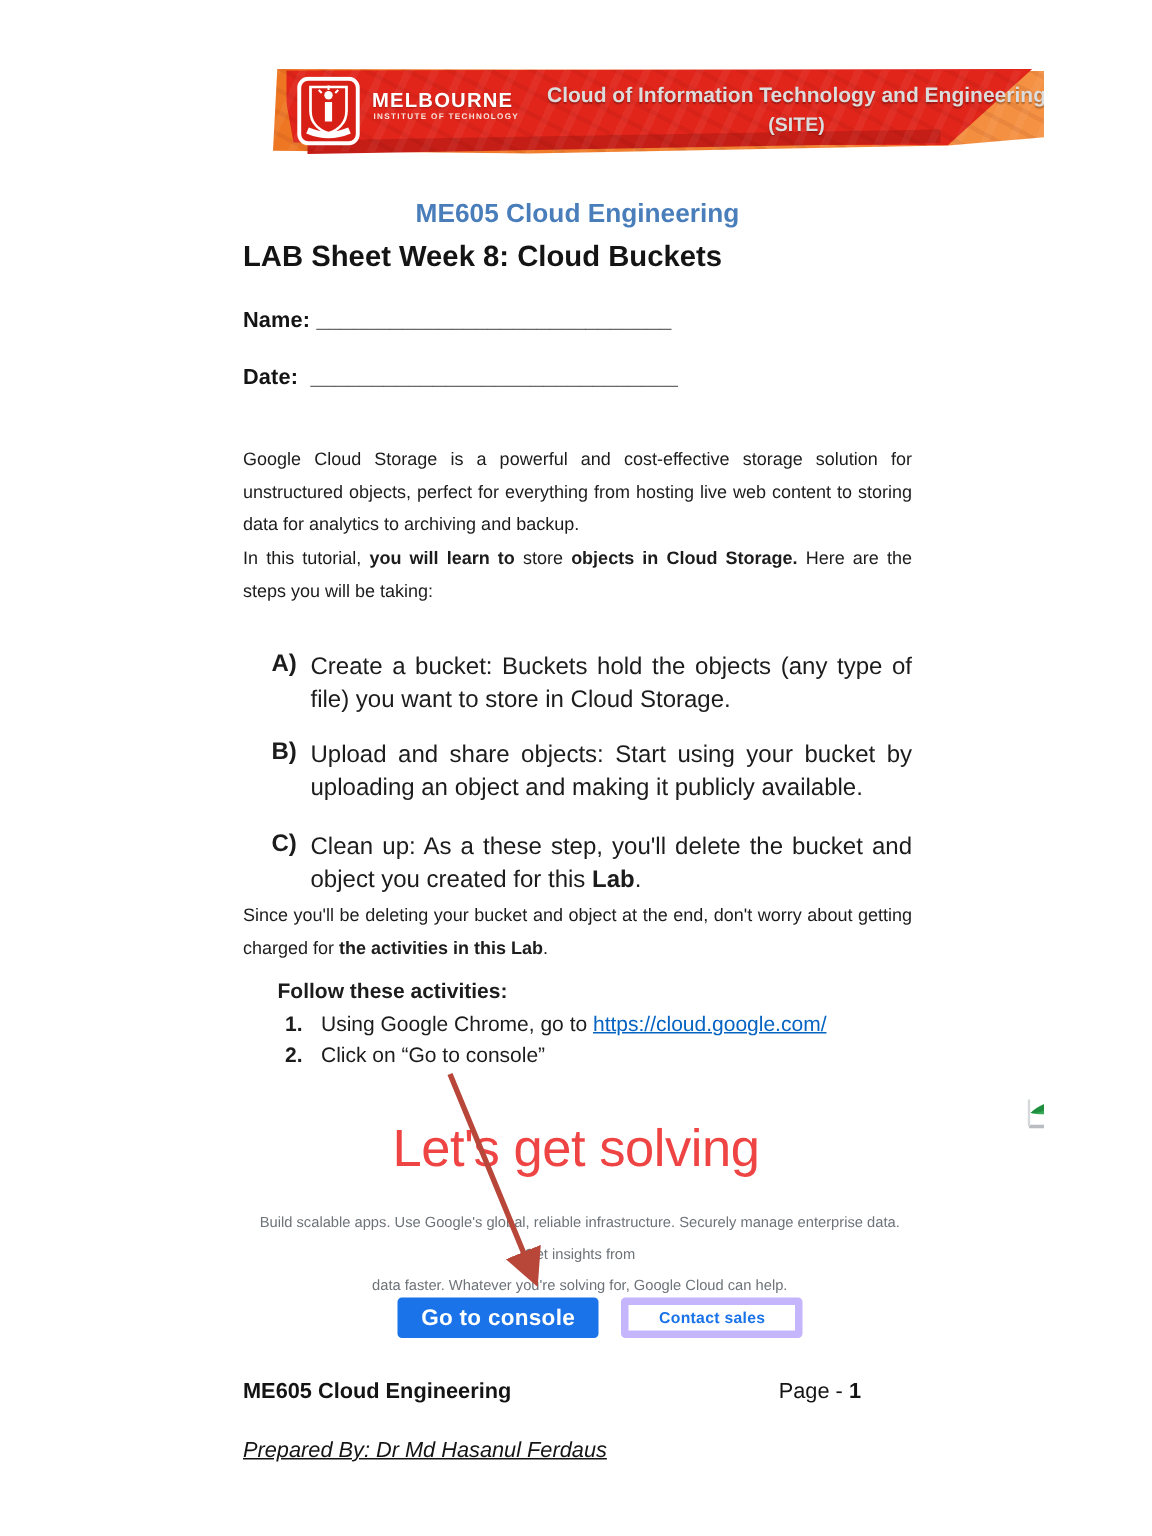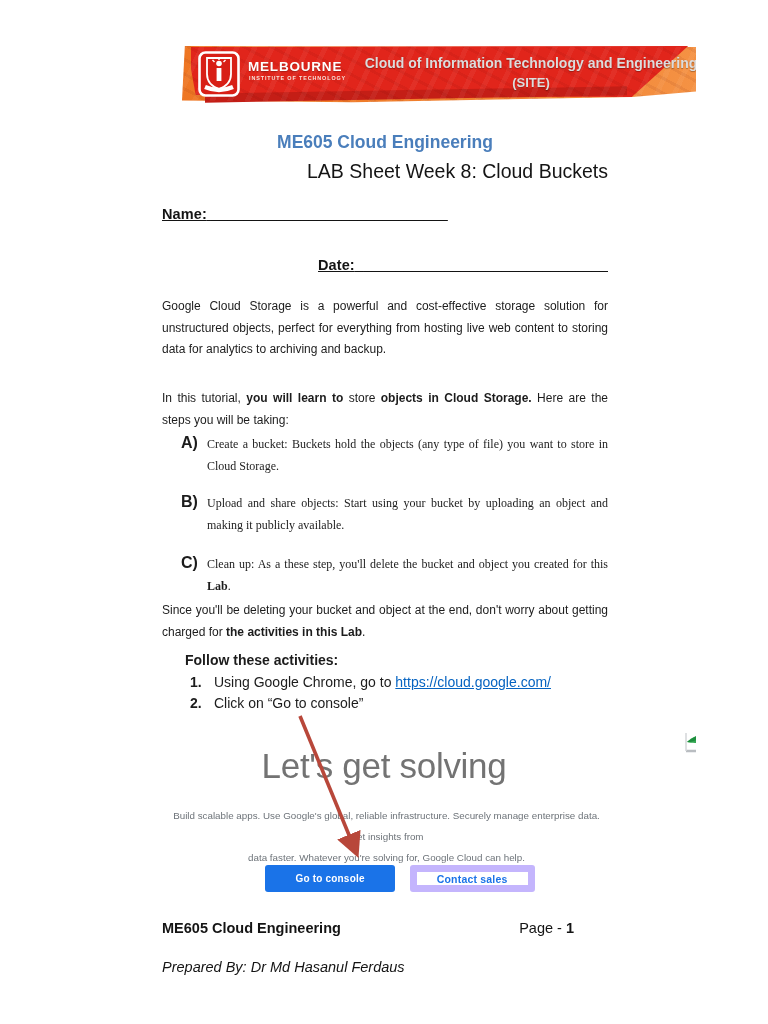--- a/index.html
+++ b/index.html
@@ -45,78 +45,78 @@
   }
   .school {
     position:absolute; left:180px; right:52px; top:9px; text-align:center;
     color:#dcdcdc; font-weight:bold; font-size:14px; line-height:16px;
     text-shadow:0 1px 1px rgba(0,0,0,0.3);
   }
   .school .site-line { font-size:13px; margin-top:4px; }
 
   
   .course-title { top:128px; text-align:center; color:#4a7ebb; font-weight:bold; font-size:17.5px; }
-  .sheet-title  { top:156px; text-align:right; color:#141414; font-size:19.5px; }
-
-  
-  .field { font-weight:bold; font-size:14.5px; color:#141414; letter-spacing:0.1px;text-decoration:underline; }
+  .sheet-title  { top:156px; text-align:left; color:#141414; font-size:19.5px;font-weight:bold; }
+
+  
+  .field { font-weight:bold; font-size:14.5px; color:#141414; letter-spacing:0.1px; }
   .field-name { top:202px; }
-  .field-date { top:253px;text-align:right; }
+  .field-date { top:240px; }
 
   
   .body-text { font-size:12px; line-height:21.5px; text-align:justify; color:#1c1c1c; }
   .b { font-weight:bold; }
   .p1 { top:292px; }
-  .p2 { top:384px; }
+  .p2 { top:358px; }
   .step { display:flex; top:auto; }
   .step-a { top:430px; } .step-b { top:489px; } .step-c { top:550px; }
   .step-marker { font-weight:bold; width:26px; flex:0 0 26px; margin-left:19px; }
-  .step-body { flex:1; text-align:justify; font-size:12px; line-height:21.5px;font-family:Liberation Serif, serif; }
+  .step-body { flex:1; text-align:justify; font-size:16px; line-height:21.5px; }
   .note { top:596px; }
   .follow { top:648px; font-weight:bold; font-size:14px;padding-left:23px; }
   .act { display:flex; font-size:14px; line-height:20px; }
   .act-1 { top:668px; } .act-2 { top:689px; }
   .act-num { font-weight:bold; width:24px; flex:0 0 24px; margin-left:28px; }
   .doc-link { color:#0563c1; text-decoration:underline; cursor:pointer; }
 
   
   .gcp-heading {
     position:absolute; left:0; right:0; top:742px; text-align:center;
-    font-size:35px; color:#737373; font-weight:500; letter-spacing:-0.3px;
+    font-size:35px; color:#ef4444; font-weight:500; letter-spacing:-0.3px;
   }
   .gcp-sub {
     position:absolute; left:100px; right:95px; top:801px; text-align:center;
     font-size:9.8px; line-height:21px; color:#6d7379;
   }
   .gcp-buttons {
     position:absolute; left:32px; right:0; top:861px;
     display:flex; justify-content:center; align-items:center; gap:15px;
   }
   .btn-primary {
     background:#1a73e8; color:#ffffff; border:none; border-radius:3px;
-    font-size:10px; font-weight:bold; padding:0 30px; height:27px;
+    font-size:15px; font-weight:bold; padding:0 16px; height:27px;
     font-family:"Liberation Sans", sans-serif; letter-spacing:0.2px; cursor:pointer;
   }
   .btn-secondary {
-    background:#ffffff; color:#1a73e8; border:7px solid #c4b5fd; border-radius:3px;
+    background:#ffffff; color:#1a73e8; border:5px solid #c4b5fd; border-radius:3px;
     font-size:10.5px; font-weight:bold; padding:0 20px; height:27px;
     font-family:"Liberation Sans", sans-serif; letter-spacing:0.2px; cursor:pointer;
   }
   .arrow-svg { position:absolute; left:214px; top:700px; }
   .leaf-svg { position:absolute; left:610px; top:725px; }
 
   
   .footer-row {
     top:916px; display:flex; justify-content:space-between;
     font-size:14.5px; color:#141414;
   }
   .footer-course { font-weight:bold; }
   .footer-page { margin-right:34px; }
   .footer-page .num { font-weight:bold; }
-  .prepared { top:955px; font-style:italic; font-size:14.5px; color:#141414; }
+  .prepared { top:955px; font-style:italic; font-size:14.5px; color:#141414;text-decoration:underline; }
 </style>
 </head>
 <body>
 
 <div class="page">
 
   <div class="banner">
     <div class="banner-orange"></div>
     <div class="banner-red"></div>
     <div class="banner-red-strip"></div>

